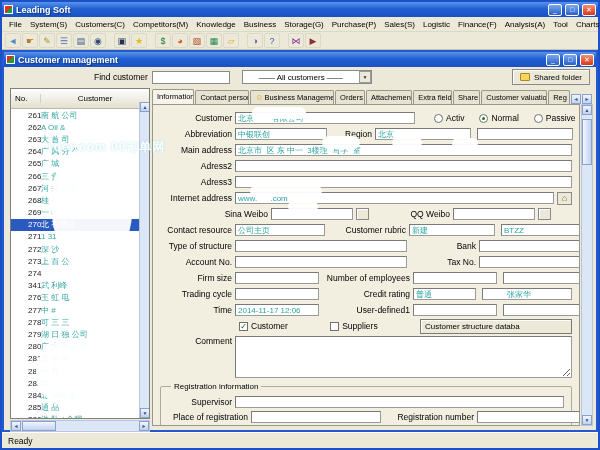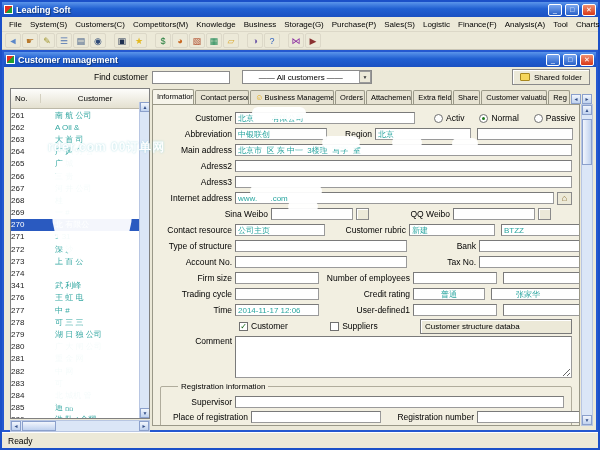--- a/index.html
+++ b/index.html
@@ -29,21 +29,21 @@
 .darrow{width:12px;height:12px;background:#ece9d8;border:1px solid #9a9a9a;font-size:5px;display:flex;align-items:center;justify-content:center;color:#333}
 .sharedbtn{margin-left:auto;height:16px;display:flex;align-items:center;gap:4px;padding:0 7px;background:#ece9d8;border:1px solid #8a8a8a;box-shadow:inset 1px 1px 0 #fff;font-size:8px;white-space:nowrap}
 .foldicon{width:10px;height:8px;background:#f6d65a;border:1px solid #a8871e;border-radius:1px;flex:none}
 
 .list{position:absolute;left:6px;top:21px;width:140px;height:331px;background:#fff;border:1px solid #808080;display:flex;flex-direction:column;overflow:hidden}
 .lhead{height:20px;display:flex;align-items:center;background:linear-gradient(#fdfdfb,#e4e0d0);border-bottom:1px solid #bcb8a8;font-size:8px;flex:none}
 .lh-no{width:30px;padding-left:4px;border-right:1px solid #d4d0c0}
 .lh-name{flex:1;text-align:center}
 .lrows{flex:1;overflow:hidden}
 .lrow{height:12.2px;display:flex;align-items:center;font-size:8px}
-.lrow .lno{width:44px;padding-left:0;color:#222;flex:none}
+.lrow .lno{width:30px;padding-left:17px;color:#222;flex:none}
 .lrow .lname{flex:1;color:#35a8a2;white-space:nowrap;overflow:hidden;padding-right:10px}
 .lrow.sel{background:#2a5ac0}
 .lrow.sel .lno,.lrow.sel .lname{color:#fff}
 .vsb{position:absolute;right:0;top:13px;bottom:0;width:10px;background:#dbe6f7;border-left:1px solid #b8c6e2;display:flex;flex-direction:column;justify-content:space-between}
 .sbtn{height:10px;width:10px;background:linear-gradient(#f2f6fd,#c0d2ef);border:1px solid #8ba0cc;font-size:5px;color:#35518a;display:flex;align-items:center;justify-content:center;flex:none}
 .hsb{position:absolute;left:6px;top:353px;width:140px;height:12px;background:#dbe6f7;border:1px solid #b8c6e2;display:flex;align-items:center}
 .hthumb{width:34px;height:10px;background:linear-gradient(#f2f6fd,#c0d2ef);border:1px solid #8ba0cc;margin-left:1px}
 .hspace{flex:1}
 
 .tabs{position:absolute;left:148px;top:21px;right:4px;height:16px;display:flex;align-items:flex-end}
@@ -67,21 +67,21 @@
 .rlbl{font-size:8.5px;margin-right:12px;white-space:nowrap}
 .cb{width:9px;height:9px;border:1px solid #707070;background:#fff;font-size:8px;line-height:8px;text-align:center;color:#0a600a;flex:none}
 .cb.on::after{content:"✓"}
 .sqbtn{width:13px;height:12px;background:#ece9d8;border:1px solid #8a8a8a;box-shadow:inset 1px 1px 0 #fff;flex:none;font-size:7px;display:flex;align-items:center;justify-content:center}
 .homebtn{width:15px;height:13px;background:#ece9d8;border:1px solid #8a8a8a;font-size:9px;color:#7a5a18;display:flex;align-items:center;justify-content:center;flex:none}
 .btn{height:15px;background:#ece9d8;border:1px solid #7a7a7a;box-shadow:inset 1px 1px 0 #fff;font-size:8px;padding:0 4px;white-space:nowrap;overflow:hidden;font-family:inherit}
 .resbtn{width:152px;text-align:left}
 .ta{height:42px;flex:1}
 .commentrow{height:48px;align-items:flex-start;padding-top:2px}
 .grp{margin:4px 7px 2px;border:1px solid #b0ac9c;border-radius:2px;position:relative;padding:7px 0 2px;flex:none}
-.grp-t{position:absolute;top:-5px;left:17px;background:#f2efe1;font-size:8px;padding:0 3px}
+.grp-t{position:absolute;top:-5px;left:10px;background:#f2efe1;font-size:8px;padding:0 3px}
 .grp .frow{height:15px}
 
 .statusbar{height:16px;border-top:1px solid #fff;display:flex;align-items:center;font-size:8.5px;padding:0 6px;flex:none;background:#ece9d8}
 
 .blob{position:absolute;background:rgba(255,255,255,.95);z-index:25;pointer-events:none}
 .wmark{position:absolute;left:48px;top:139px;color:rgba(255,255,255,.97);font-size:12px;font-weight:bold;letter-spacing:1px;z-index:30;text-shadow:0 0 2px rgba(130,205,215,.7);pointer-events:none}
 </style>
 </head>
 <body>
 
@@ -414,21 +414,21 @@
           <span class="lbl w88">Number of employees</span>
           <input class="inp" style="width: 84px;" value="">
           <span class="lbl" style="flex:1">Customer value</span>
           <input class="inp" style="width: 90px;" value="">
         </div>
 
         <div class="frow">
           <span class="lbl w72">Trading cycle</span>
           <input class="inp" style="width: 84px;" value="">
           <span class="lbl w88">Credit rating</span>
-          <input class="inp teal" style="width: 72px; text-align: center;" value="普通">
+          <input class="inp teal" style="width: 63px;" value="普通">
           <span class="lbl" style="flex:1">Responsible</span>
           <input class="inp teal" style="width: 90px; padding-left: 24px;" value="张家华">
         </div>
 
         <div class="frow">
           <span class="lbl w72">Time</span>
           <input class="inp teal" style="width: 84px;" value="2014-11-17 12:06">
           <span class="lbl w88">User-defined1</span>
           <input class="inp" style="width: 84px;" value="">
           <span class="lbl" style="flex:1">User-defined2</span>

